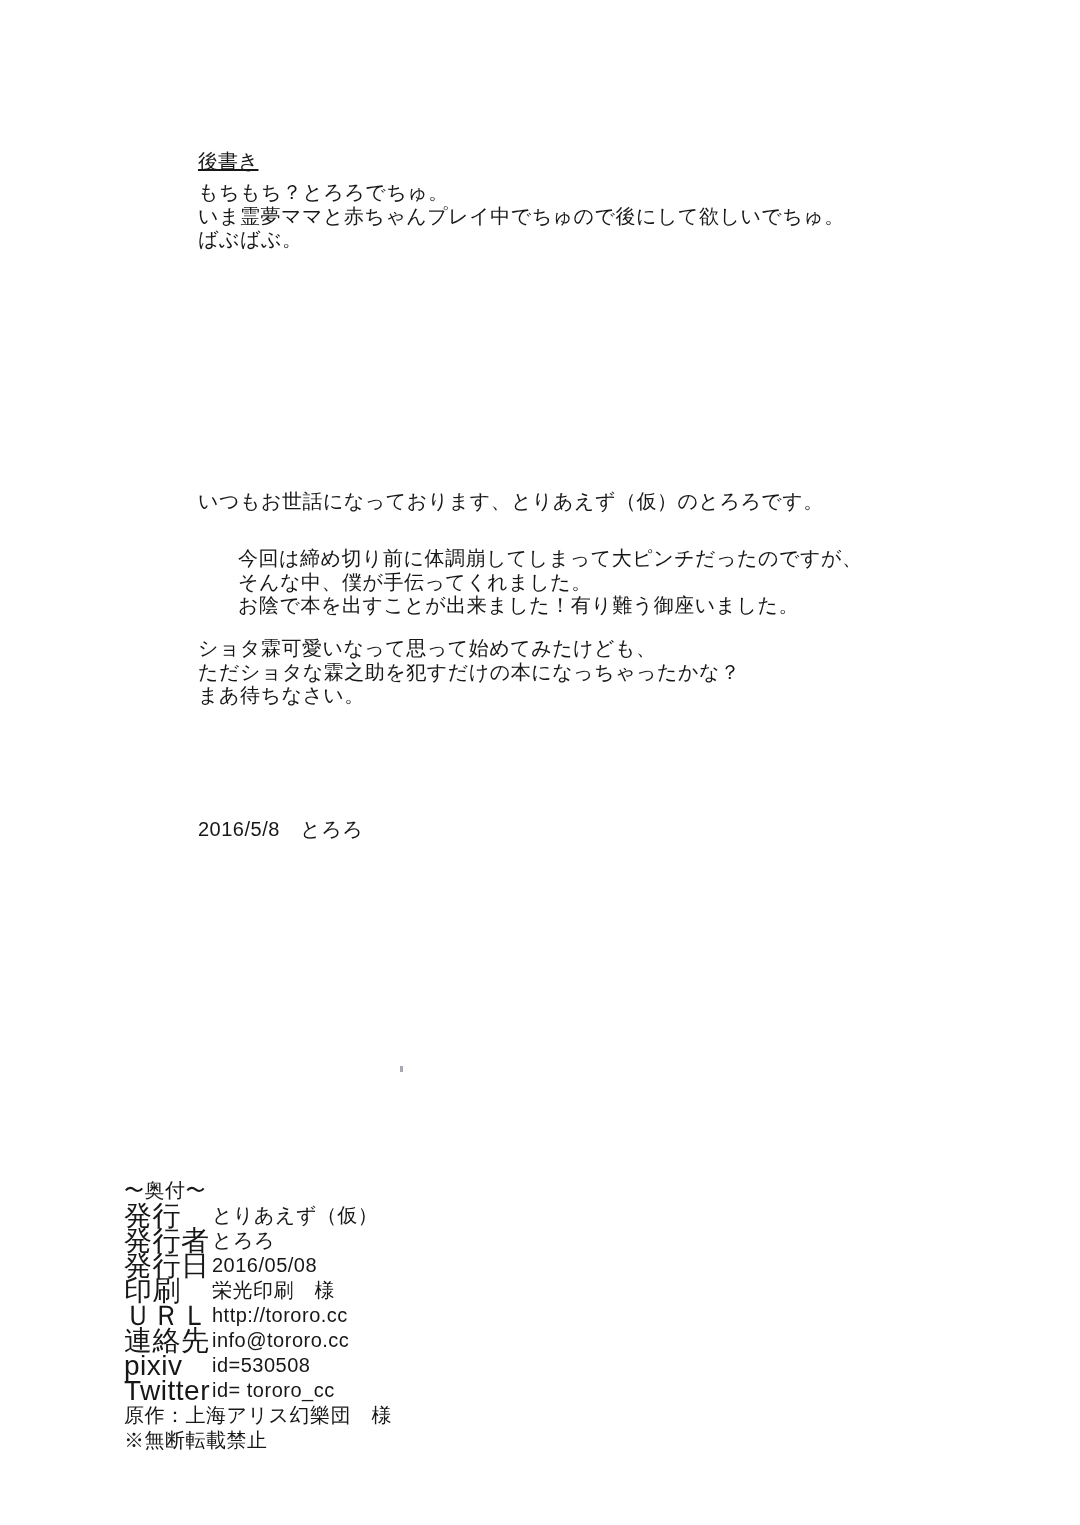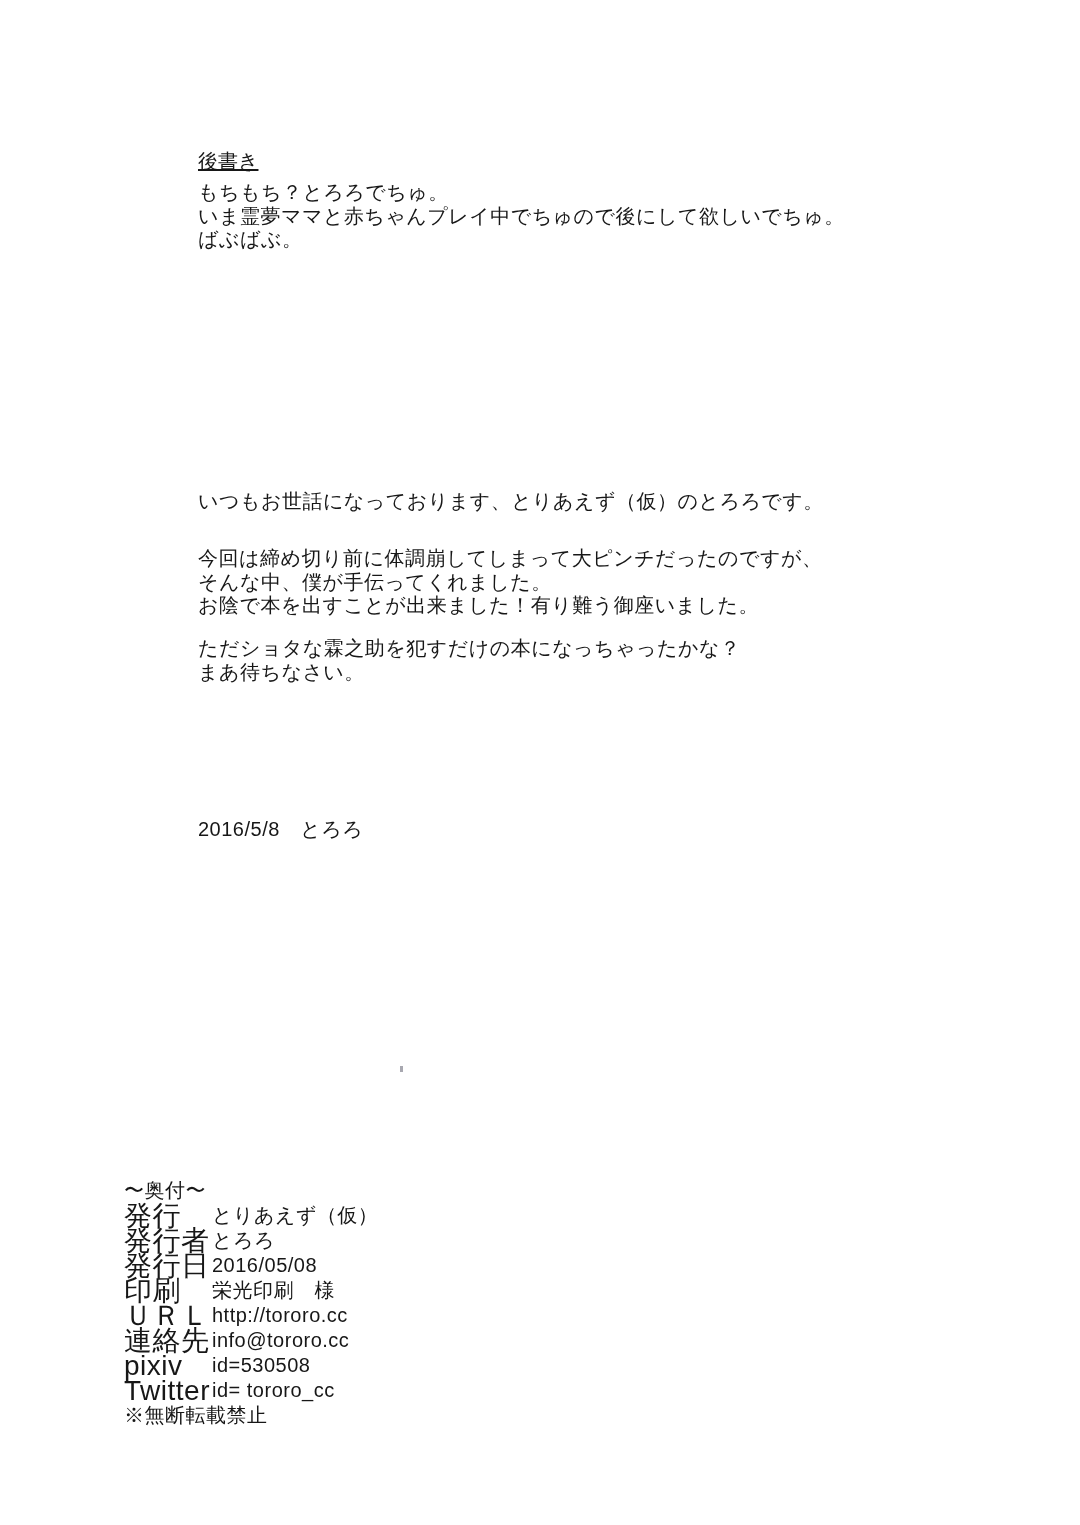--- a/index.html
+++ b/index.html
@@ -37,21 +37,21 @@
     font-size: 20px;
     font-weight: 500;
     text-decoration: underline;
   }
   .para {
     position: absolute;
     left: 198px;
   }
   .para-1 { top: 181px; }
   .para-2 { top: 490px; }
-  .para-3 { top: 547px; }
+  .para-3 { top: 547px; margin-left: 40px; }
   .para-4 { top: 637px; }
   .date-line {
     position: absolute;
     left: 198px;
     top: 818px;
   }
 
   
   .speck {
     position: absolute;
@@ -116,20 +116,21 @@
       <p class="line">いつもお世話になっております、とりあえず（仮）のとろろです。</p>
     </div>
 
     <div class="para para-3">
       <p class="line">今回は締め切り前に体調崩してしまって大ピンチだったのですが、</p>
       <p class="line">そんな中、僕が手伝ってくれました。</p>
       <p class="line">お陰で本を出すことが出来ました！有り難う御座いました。</p>
     </div>
 
     <div class="para para-4">
+      <p class="line">ショタ霖可愛いなって思って始めてみたけども、</p>
       <p class="line">ただショタな霖之助を犯すだけの本になっちゃったかな？</p>
       <p class="line">まあ待ちなさい。</p>
     </div>
 
     <p class="line date-line">2016/5/8　とろろ</p>
   </section>
 
   <span class="speck"></span>
 
   <section class="colophon">
@@ -161,16 +162,17 @@
     </div>
     <div class="crow">
       <span class="clabel">pixiv</span>
       <span class="cvalue">id=530508</span>
     </div>
     <div class="crow">
       <span class="clabel">Twitter</span>
       <span class="cvalue">id= tororo_cc</span>
     </div>
 
+    <p class="cline">原作：上海アリス幻樂団　様</p>
     <p class="cline">※無断転載禁止</p>
   </section>
 
 </main>
 
 </body></html>

